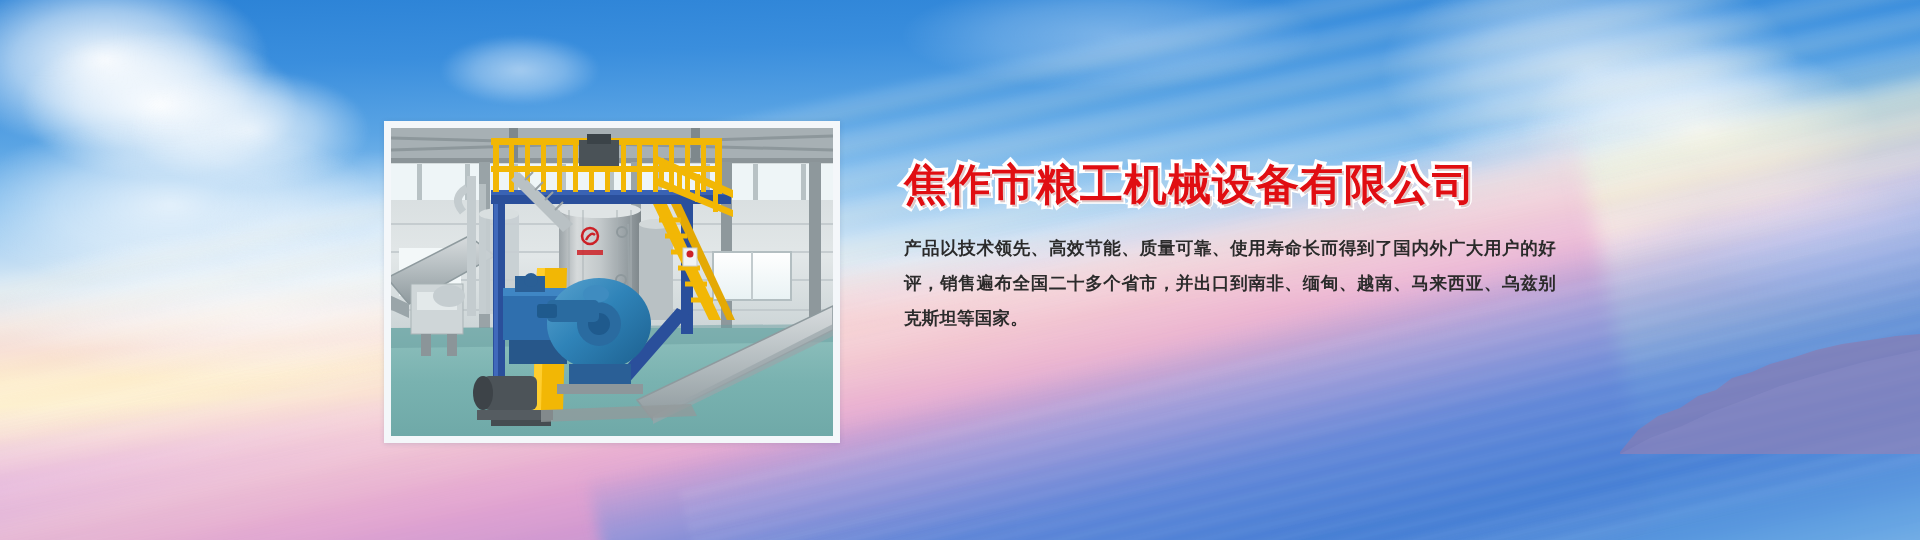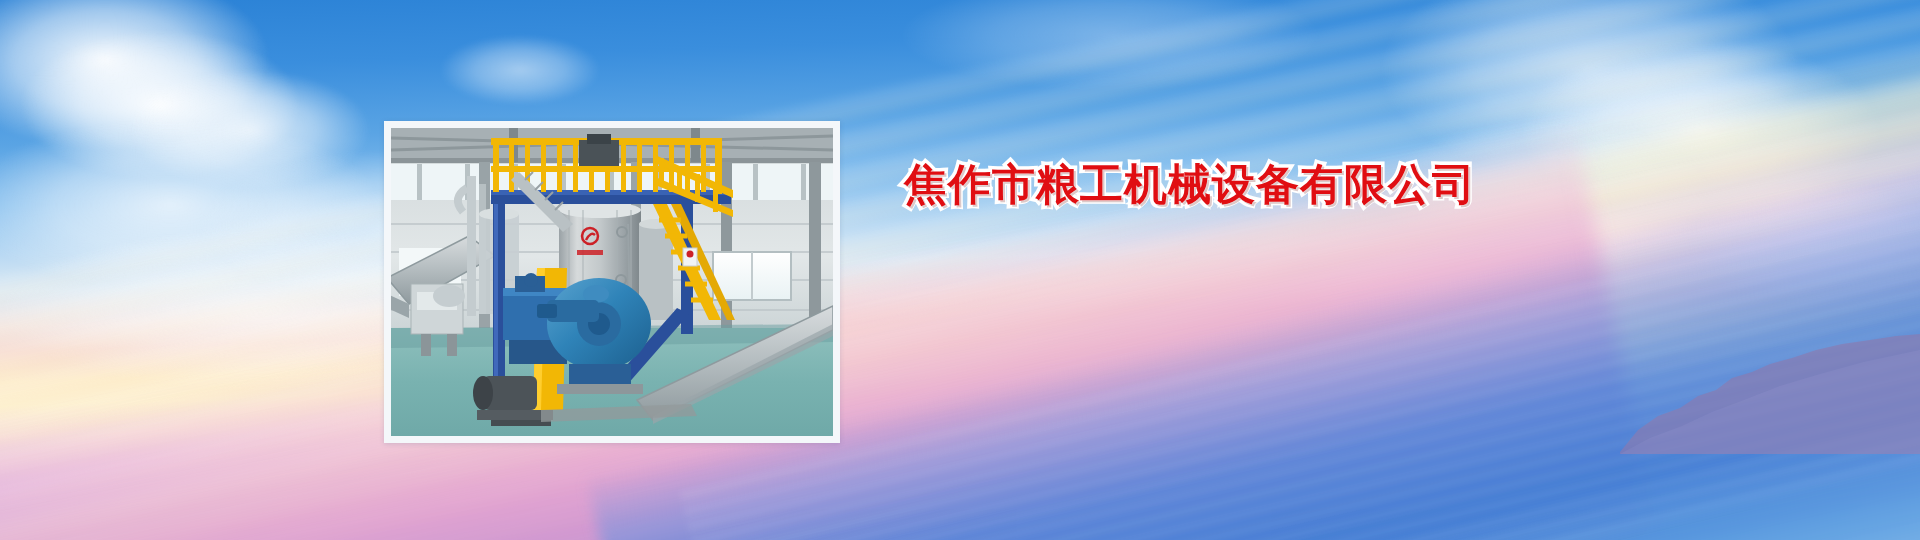--- a/index.html
+++ b/index.html
@@ -422,15 +422,16 @@
   </div>
 
   <div class="content">
 
     <div class="title-wrap">
       <div class="title title-under">焦作市粮工机械设备有限公司</div>
       <div class="title title-top">焦作市粮工机械设备有限公司</div>
     </div>
 
 
+    <p class="body-text">产品以技术领先、高效节能、质量可靠、使用寿命长而得到了国内外广大用户的好评，销售遍布全国二十多个省市，并出口到南非、缅甸、越南、马来西亚、乌兹别克斯坦等国家。</p>
   </div>
 
 </div>
 
 </body></html>

